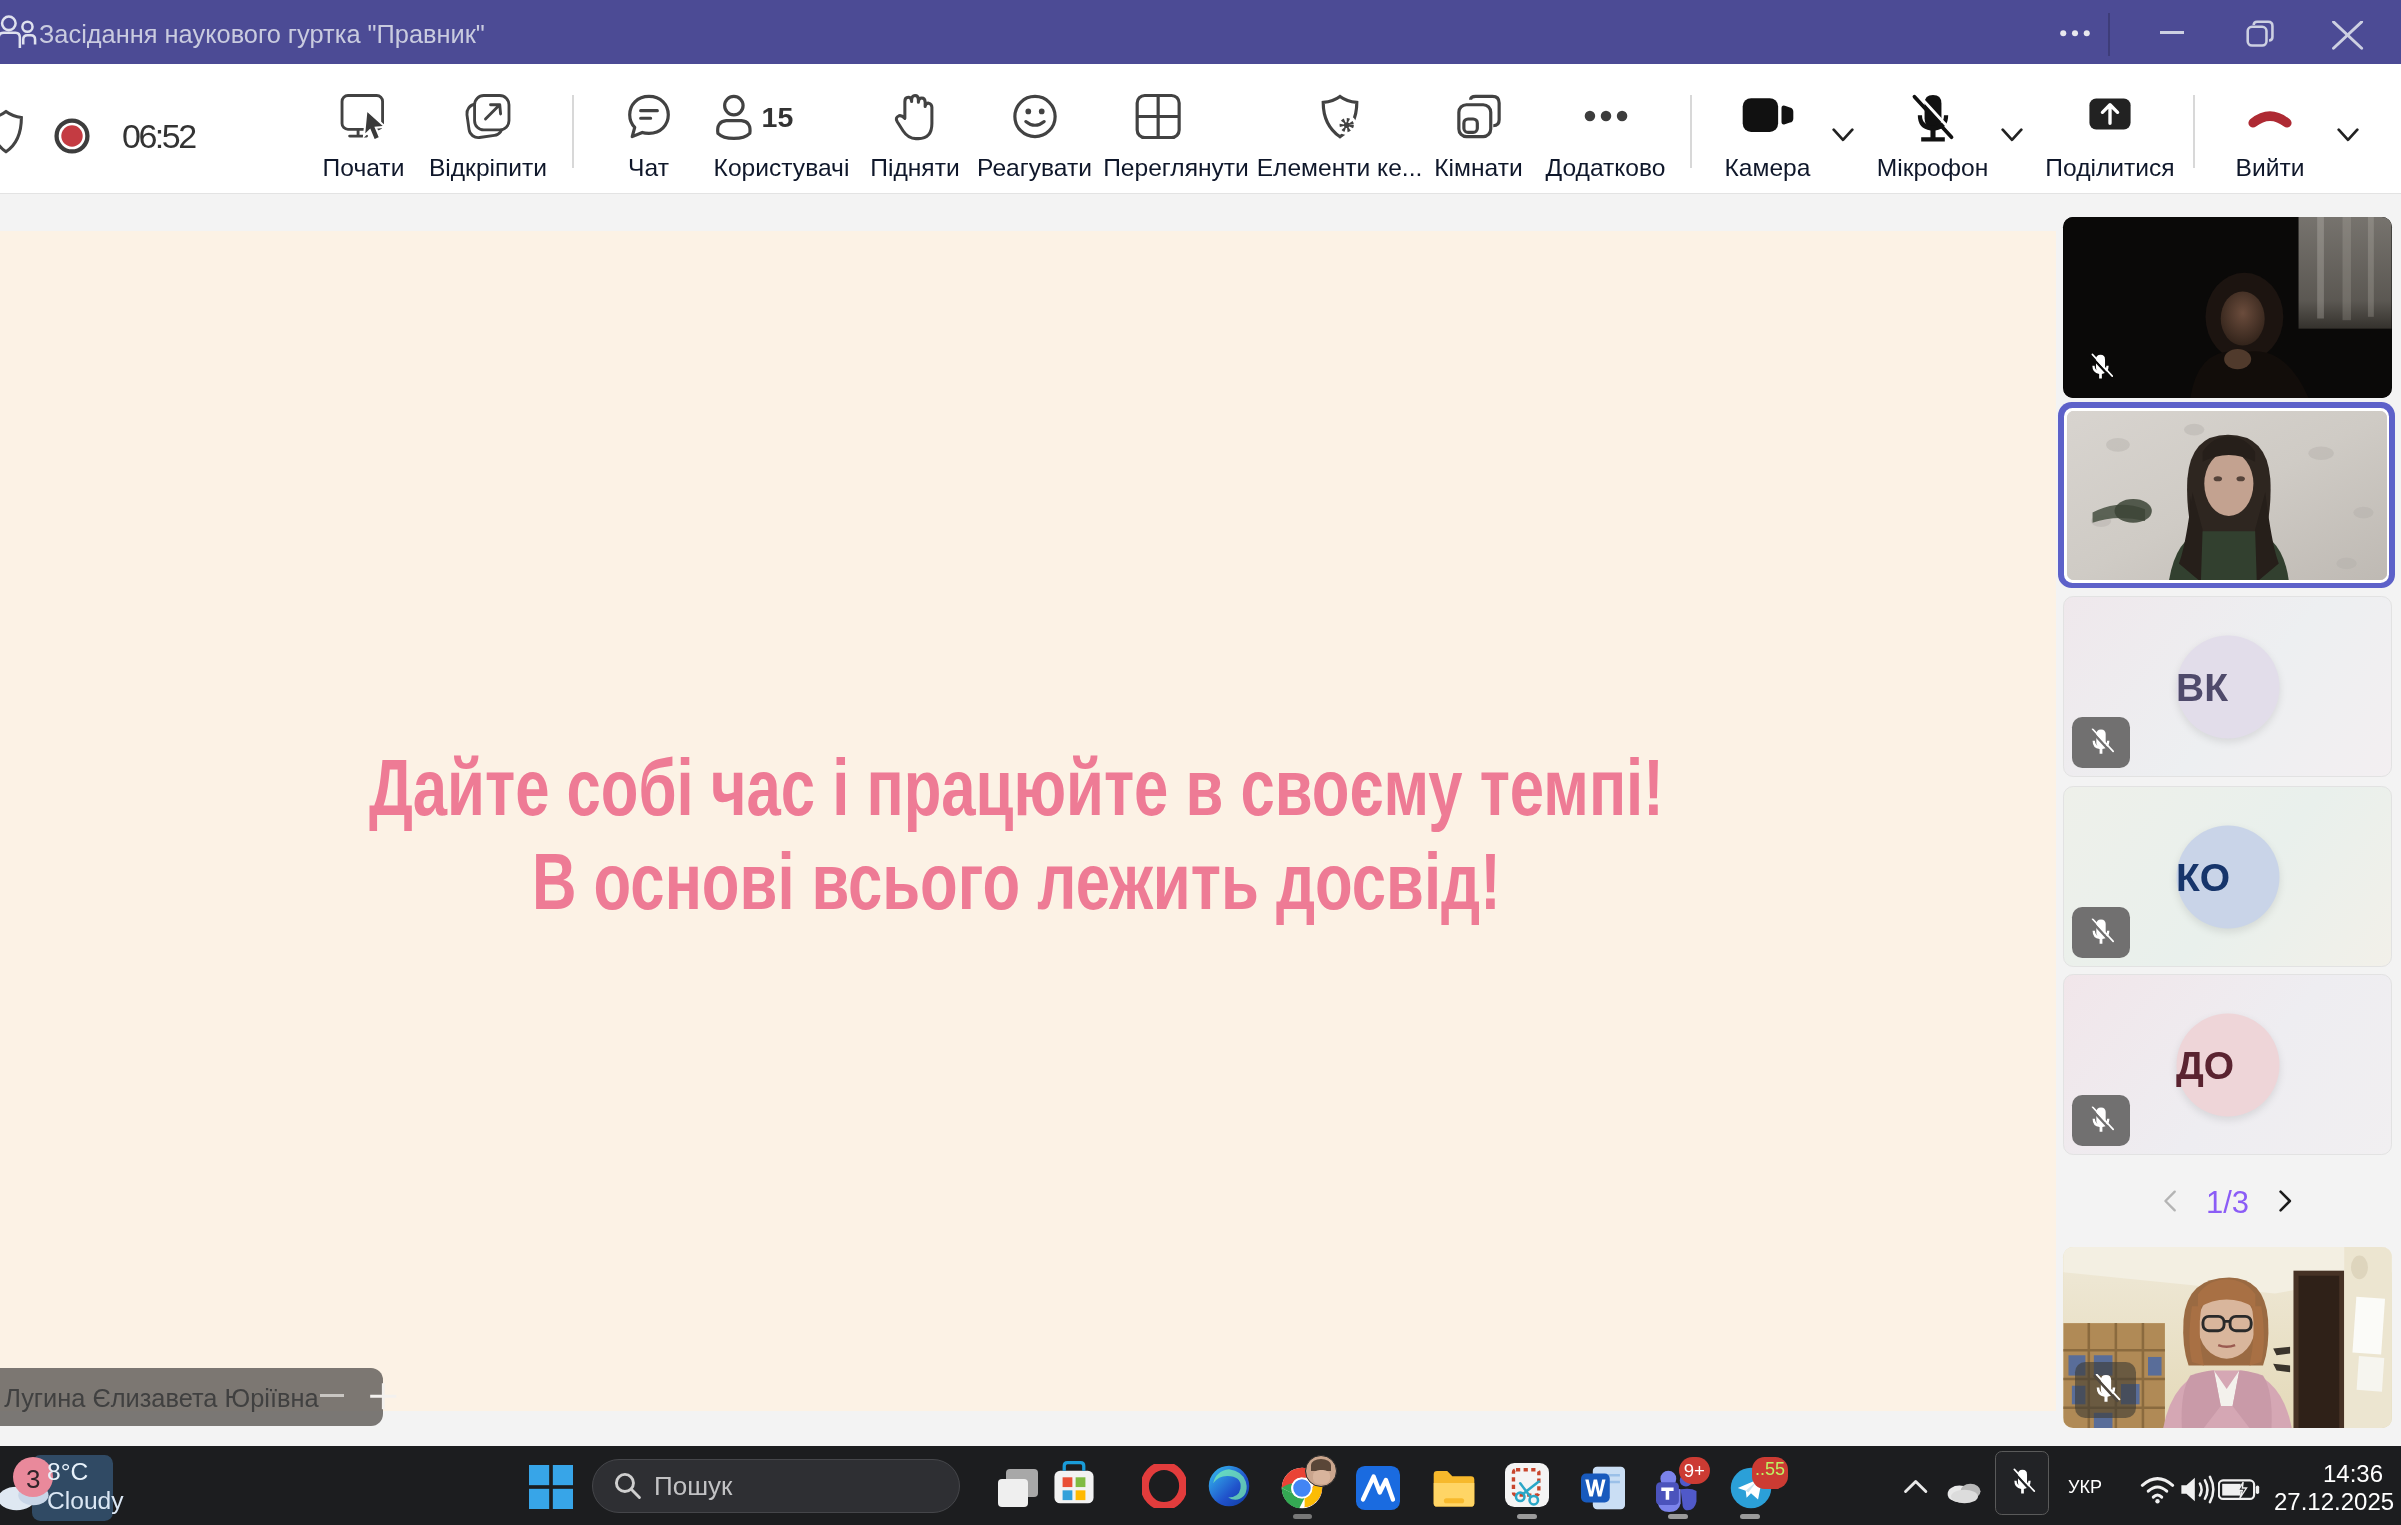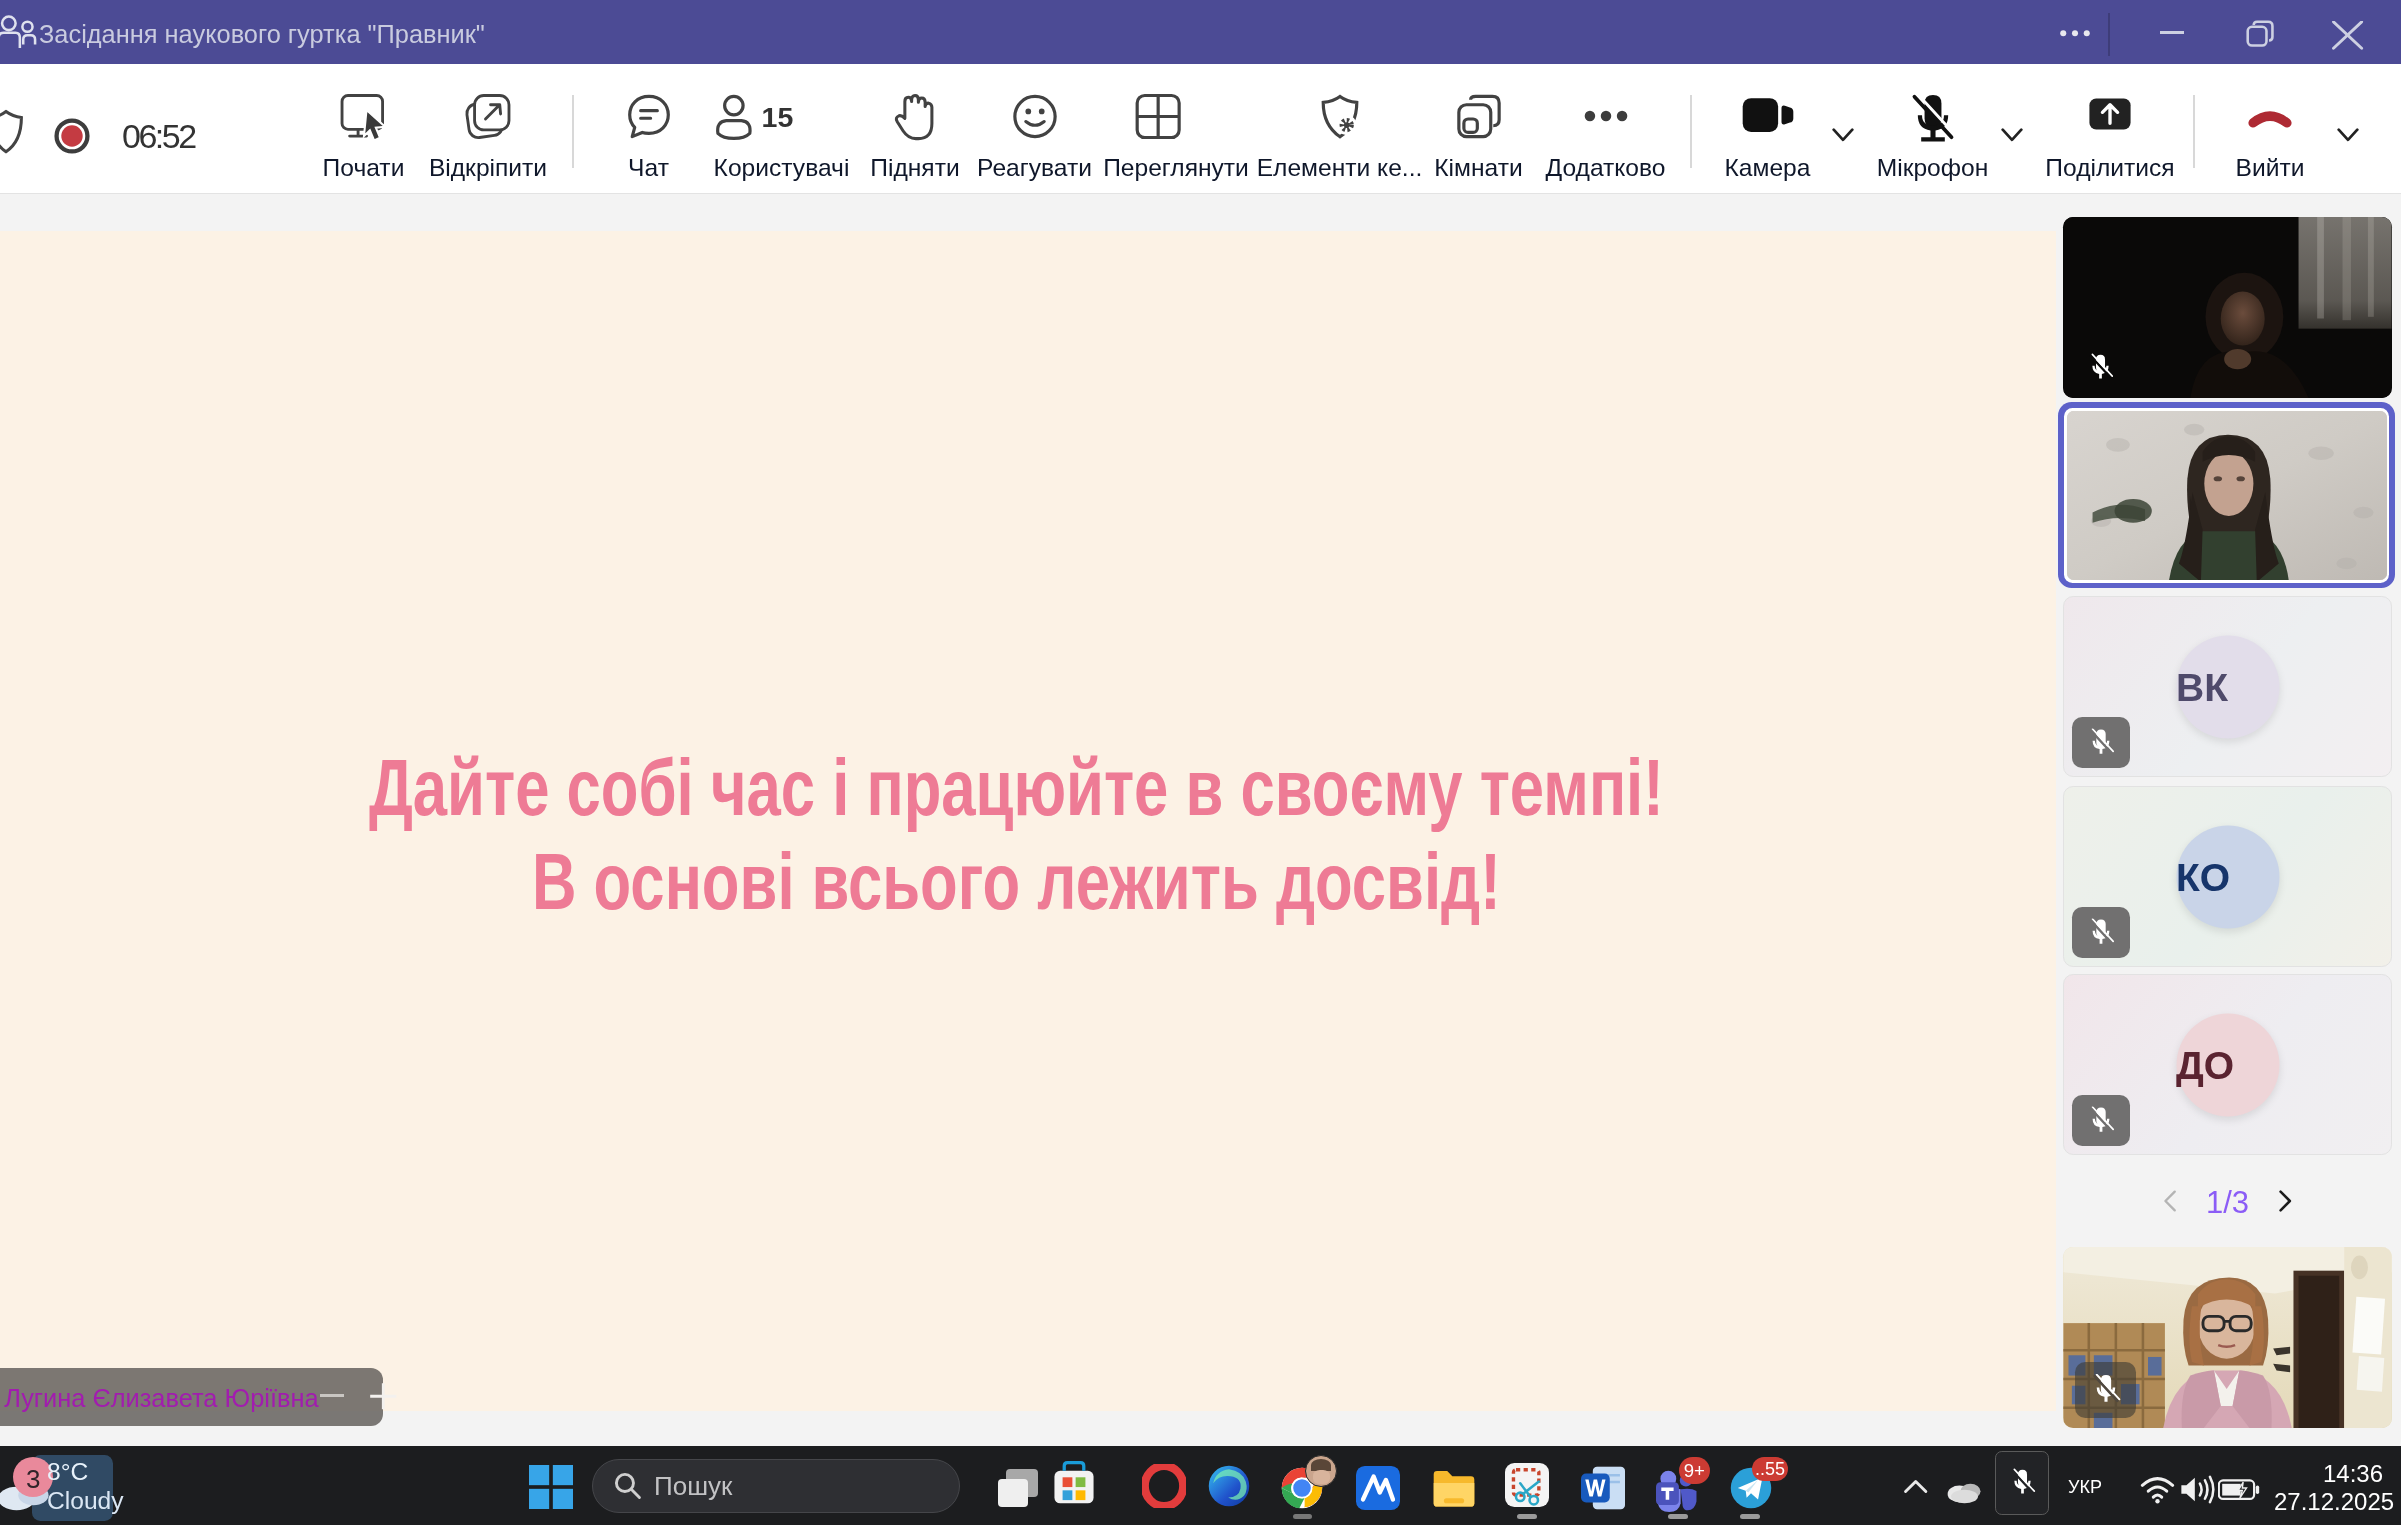--- a/index.html
+++ b/index.html
@@ -18,21 +18,21 @@
 .tbtn { position:absolute; top:0; height:130px; text-align:center; }
 .tbtn .ic { position:absolute; left:50%; transform:translateX(-50%); top:29px; }
 .tbtn .lbl { position:absolute; left:50%; transform:translateX(-50%); top:90px; font-size:24.6px; color:#0f172a; white-space:nowrap;text-align:center; }
 .tdiv { position:absolute; top:31px; height:73px; width:1.7px; background:#d8d8d8; }
 #timer { position:absolute; left:122px; top:53px; font-size:34px; color:#333; letter-spacing:-2.5px; }
 
 
 #stage { position:absolute; left:0; top:195px; width:2401px; height:1251px; background:#f3f3f3; }
 #screen { position:absolute; left:0; top:36px; width:2056px; height:1180px; background:#fcf2e5; }
 #bigtext { position:absolute; left:0; top:510px; width:2034px; text-align:center; color:#ee7b95; font-weight:bold; font-size:79px; line-height:94px; transform:scaleX(0.78); transform-origin:1014px 50%; }
-#nametag { position:absolute; left:0; top:1137px; width:383px; height:58px; background:rgba(95,92,88,0.82); border-radius:0 12px 12px 0; color:#a21caf; }
+#nametag { position:absolute; left:0; top:1137px; width:383px; height:58px; background:rgba(95,92,88,0.82); border-radius:0 12px 12px 0; color:#404040; }
 #nametag .nm { position:absolute; left:4.2px; top:16px; font-size:25.4px; white-space:nowrap; }
 
 
 .tile { position:absolute; left:2063px; width:329px; height:181px; border-radius:10.2px; overflow:hidden; }
 .inittile { border:0.8px solid #e2e2e2; }
 .avcirc { position:absolute; left:50%; top:50%; transform:translate(-50%,-50%); width:103px; height:103px; border-radius:50%; text-align:left; font-size:39px; font-weight:bold; line-height:103px; box-shadow:0 3.4px 8.5px rgba(0,0,0,0.10); }
 .micbadge { position:absolute; left:7.6px; bottom:7.6px; width:58px; height:51px; background:#717070; border-radius:10.2px; }
 .micbadge svg { position:absolute; left:50%; top:50%; transform:translate(-50%,-50%); }
 #pager { position:absolute; left:2063px; top:1185px; width:329px; height:37px; }
 
@@ -529,21 +529,21 @@
     <path d="M6 22 L20 22 M13 22 L13 34" stroke="#fff" stroke-width="4"></path>
   </svg>
   <div class="abs" style="left:1679px;top:11px;width:30.5px;height:27px;border-radius:13.6px;background:#cc3b33;color:#fff;font-size:18.6px;text-align:center;line-height:27px">9+</div>
   <div class="runline" style="left:1668px;width:20.3px"></div>
 
   <svg class="tbicon" style="left:1729px;top:19.5px" width="42" height="42" viewBox="0 0 50 50">
     <circle cx="25" cy="25" r="23" fill="#2ba0d8"></circle>
     <path d="M10 25 L38 13 L33 38 L25 31 L20 36 L19 28 Z" fill="#fff"></path>
     <path d="M19 28 L33 16 L22 30 Z" fill="#c8e5f2"></path>
   </svg>
-  <div class="abs" style="left:1752px;top:11px;width:36px;height:24px;border-radius:12.7px;background:#cc3b33;color:#ffffff;font-size:18px;text-align:center;line-height:25.4px">..55</div>
+  <div class="abs" style="left:1752px;top:11px;width:36px;height:32px;border-radius:12.7px;background:#cc3b33;color:#bef264;font-size:18px;text-align:center;line-height:25.4px">..55</div>
   <div class="runline" style="left:1740px;width:20.3px"></div>
 
   <svg class="abs" style="left:1903px;top:32px" width="25.4" height="17" viewBox="0 0 30 20">
     <path d="M3 16 L15 4 L27 16" fill="none" stroke="#e8e8e8" stroke-width="3.4" stroke-linecap="round" stroke-linejoin="round"></path>
   </svg>
   <svg class="abs" style="left:1944px;top:30.5px" width="41" height="27" viewBox="0 0 48 32">
     <ellipse cx="18" cy="20" rx="14" ry="10" fill="#e8e8e8"></ellipse>
     <ellipse cx="31" cy="17" rx="12" ry="9" fill="#b8b8b8"></ellipse>
     <ellipse cx="24" cy="23" rx="16" ry="8" fill="#dcdcdc"></ellipse>
   </svg>

